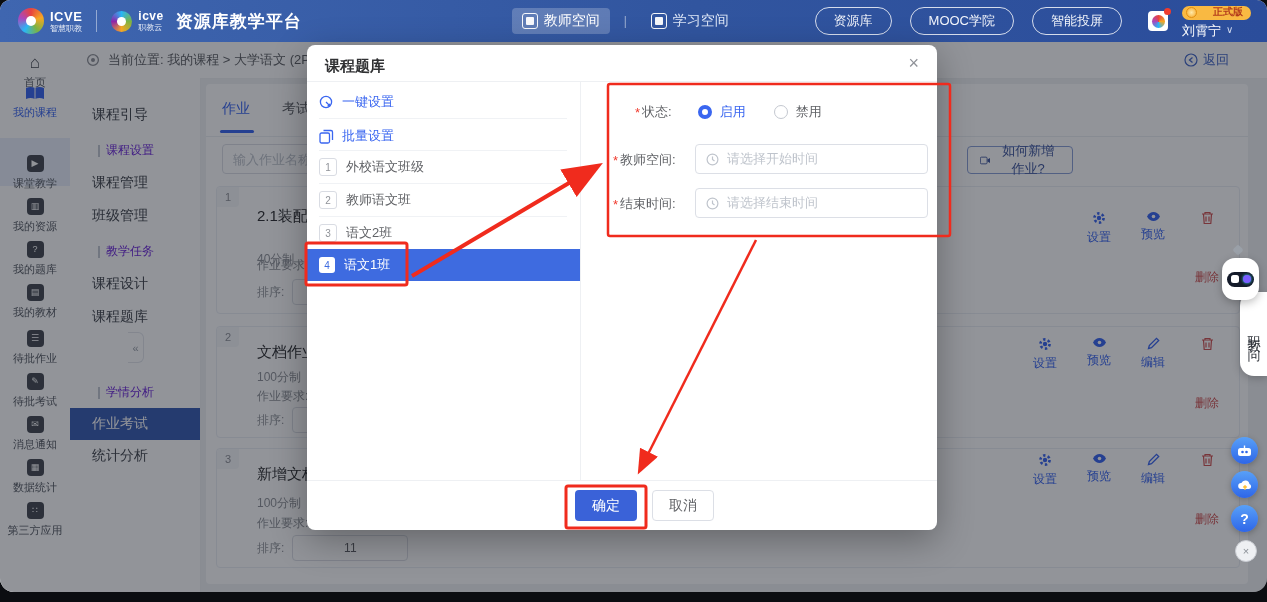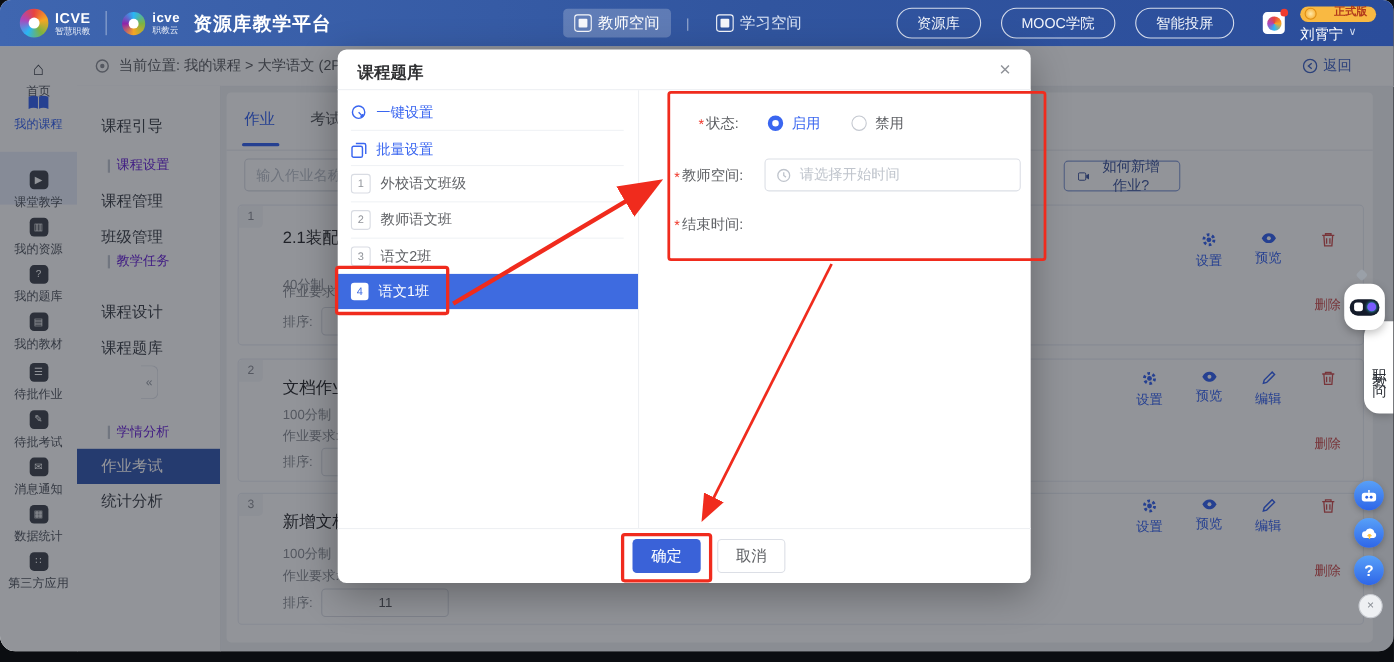--- a/index.html
+++ b/index.html
@@ -235,21 +235,21 @@
           </svg>
       <span>返回</span>
     </span>
   </div>
 
   <div class="submenu">
     <span class="sm-item" style="top:28px;">课程引导</span>
     <span class="sm-section" style="top:64px;">课程设置</span>
     <span class="sm-item" style="top:96px;">课程管理</span>
     <span class="sm-item" style="top:129px;">班级管理</span>
-    <span class="sm-section" style="top:151px;">教学任务</span>
+    <span class="sm-section" style="top:165px;">教学任务</span>
     <span class="sm-item" style="top:197px;">课程设计</span>
     <span class="sm-item" style="top:230px;">课程题库</span>
     <div class="sm-active">
       <span>作业考试</span>
     </div>
     <span class="sm-section" style="top:306px;">学情分析</span>
     <span class="sm-item" style="top:336px;">课程成绩</span>
     <span class="sm-item" style="top:369px;">统计分析</span>
   </div>
   <div class="collapse-tab">
@@ -454,20 +454,27 @@
       <svg width="13" height="13" viewBox="0 0 13 13">
             <circle cx="6.5" cy="6.5" r="5.4" fill="none" stroke="currentColor" stroke-width="1.2"></circle>
             <path d="M6.5 3.5v3l2 1.5" stroke="currentColor" fill="none" stroke-width="1.2"></path>
           </svg>
       <span>请选择开始时间</span>
     </div>
 
     <div class="form-row" style="left:306px;top:150px;">
       <span class="req-star">*</span>
       <span class="form-lbl">结束时间:</span>
+    </div>
+    <div class="time-input" style="left:388px;top:143px;">
+      <svg width="13" height="13" viewBox="0 0 13 13">
+            <circle cx="6.5" cy="6.5" r="5.4" fill="none" stroke="currentColor" stroke-width="1.2"></circle>
+            <path d="M6.5 3.5v3l2 1.5" stroke="currentColor" fill="none" stroke-width="1.2"></path>
+          </svg>
+      <span>请选择结束时间</span>
     </div>
 
     <div class="modal-foot-hr"></div>
     <button class="btn-confirm">确定</button>
     <button class="btn-cancel">取消</button>
   </div>
 
   <svg class="anno">
     <defs>
       <marker id="ah" orient="auto" markerWidth="12" markerHeight="10" refX="8" refY="4">

